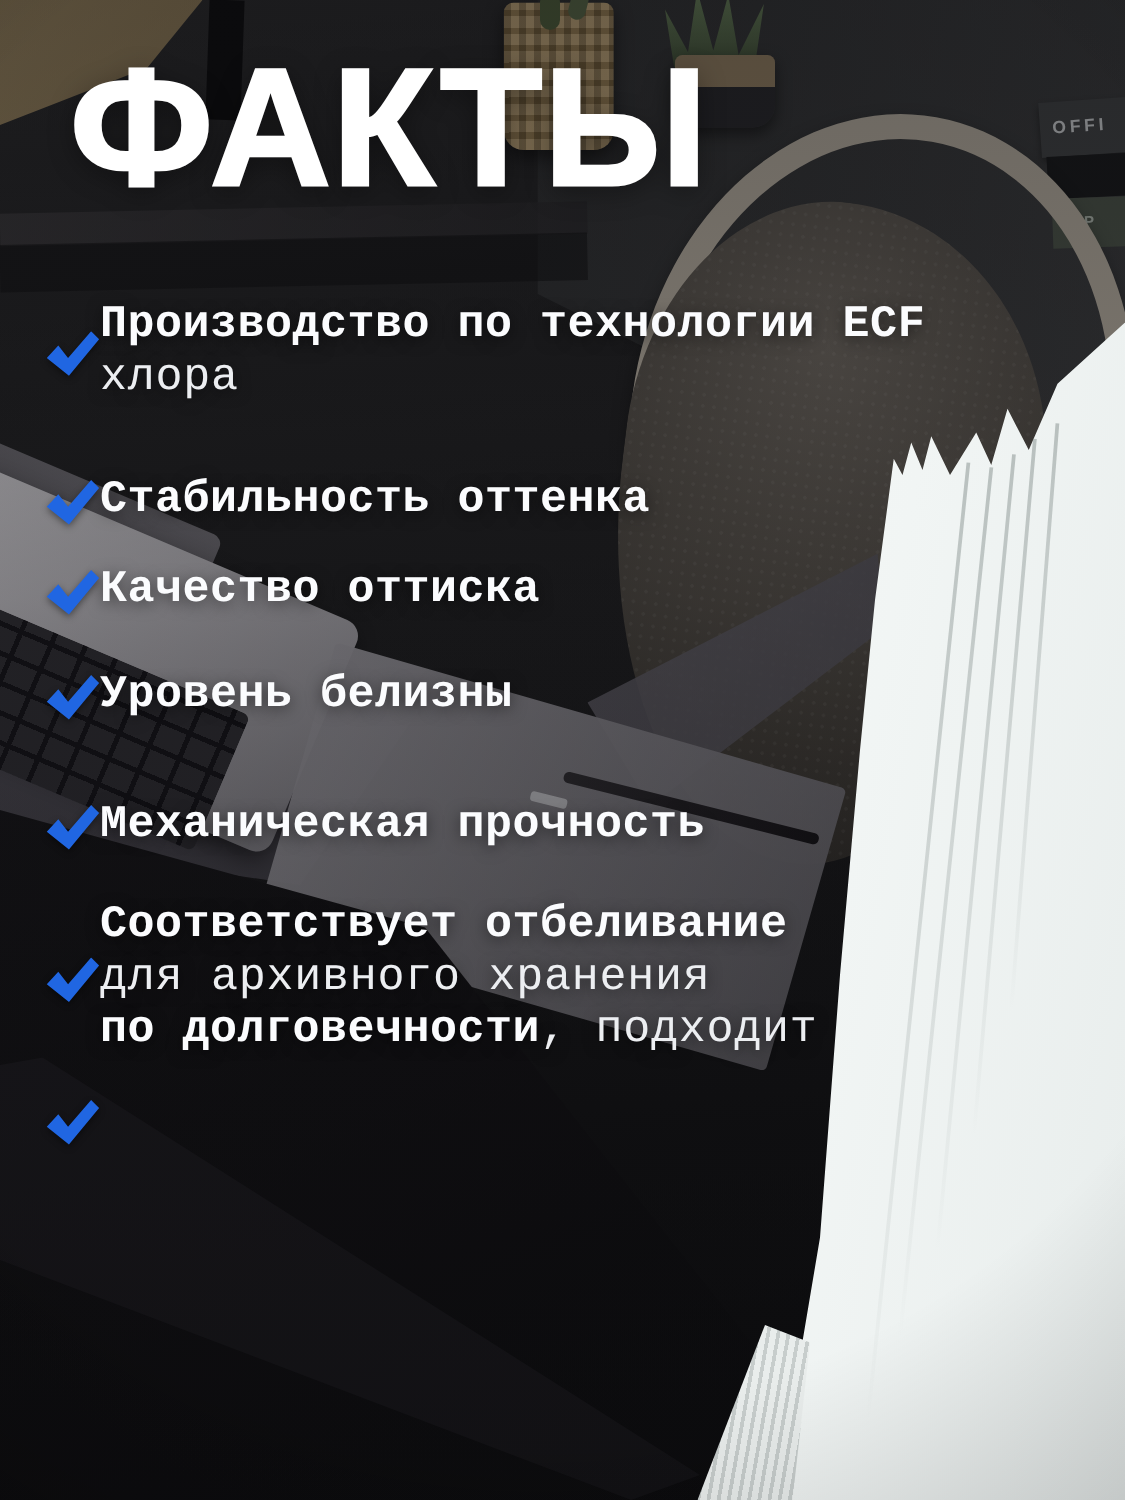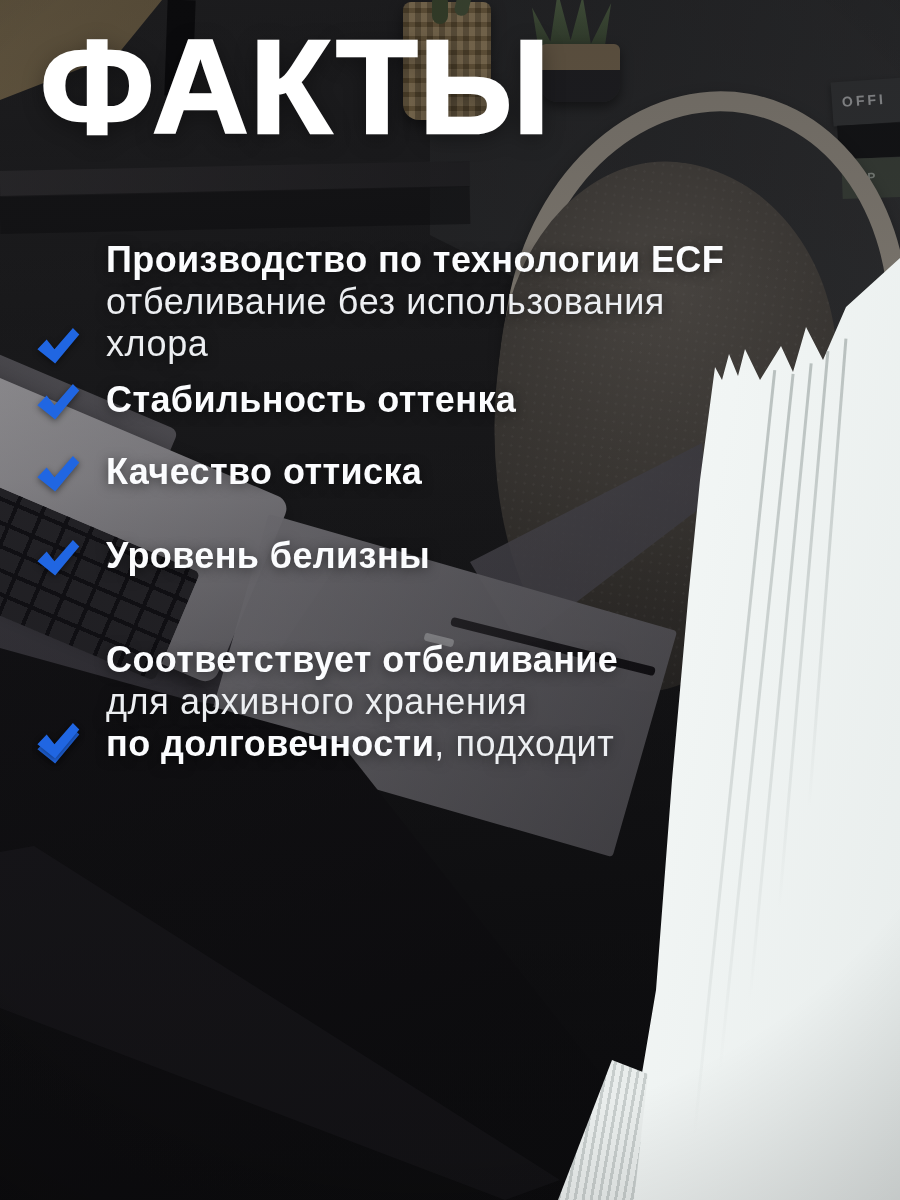--- a/index.html
+++ b/index.html
@@ -76,23 +76,23 @@
   .sl2{left:755px;top:372px;height:700px;transform:rotate(6deg);}
   .sl3{left:779px;top:362px;height:640px;transform:rotate(5.5deg);}
   .sl4{left:802px;top:350px;height:560px;transform:rotate(5deg);}
   .sl5{left:826px;top:338px;height:470px;transform:rotate(4.5deg);}
   .stack-side{inset:0;clip-path:polygon(558px 1200px,612px 1060px,648px 1074px,634px 1200px);
       background:repeating-linear-gradient(100deg,#e9edec 0 5px,#c7cdcc 5px 8px);}
   .vignette{inset:0;background:radial-gradient(130% 100% at 48% 42%,rgba(0,0,0,0) 52%,rgba(0,0,0,.4) 100%);}
   
   .title{left:40px;top:20px;font-size:134px;font-weight:bold;line-height:1;
       color:var(--title-color);-webkit-text-stroke:2.5px var(--title-color);
-      letter-spacing:1px;text-shadow:0 5px 22px rgba(0,0,0,.4);z-index:10;margin:0;}
+      letter-spacing:1px;text-shadow:0 5px 22px rgba(0,0,0,.4);z-index:10;margin:16px;}
   .facts{inset:0;z-index:10;}
-  .fact{left:36px;display:flex;gap:26px;align-items:flex-end;}
+  .fact{left:36px;display:flex;align-items:center;font-family:Liberation Mono, monospace;}
   .fact:nth-child(1){top:239px}.fact:nth-child(2){top:379px}.fact:nth-child(3){top:451px}
   .fact:nth-child(4){top:535px}.fact:nth-child(5){top:639px}.fact:nth-child(6){top:719px}
   .fact:nth-child(7){top:876px}
   .check{position:static;width:44px;height:37px;flex:0 0 auto;margin-top:4px;
       filter:drop-shadow(0 2px 3px rgba(0,0,0,.45));}
   .check path{fill:var(--accent);}
   .fact-text{position:static;color:var(--text-color);
       text-shadow:0 2px 12px rgba(0,0,0,.5);}
   .fline{position:static;display:block;white-space:nowrap;font-size:36px;line-height:42px;}
   .fline .b{position:static;font-weight:bold;letter-spacing:.4px;color:#fbfcfe;}
@@ -145,21 +145,20 @@
   </div>
 
   <h1 class="title">ФАКТЫ</h1>
   <div class="facts">
       <div class="fact">
         <svg class="check" viewBox="0 0 62 52">
           <path d="M2 30 L15 16 L26 30 L52 0 L61 9 L27 50 Z"></path>
         </svg>
         <div class="fact-text">
           <div class="fline"><span class="b">Производство по технологии ECF</span></div>
-          <div class="fline"><span class="r">отбеливание без использования</span></div>
           <div class="fline"><span class="r">хлора</span></div>
         </div>
       </div>
       <div class="fact">
         <svg class="check" viewBox="0 0 62 52">
           <path d="M2 30 L15 16 L26 30 L52 0 L61 9 L27 50 Z"></path>
         </svg>
         <div class="fact-text">
           <div class="fline"><span class="b">Стабильность оттенка</span></div>
         </div>
@@ -171,20 +170,28 @@
         <div class="fact-text">
           <div class="fline"><span class="b">Качество оттиска</span></div>
         </div>
       </div>
       <div class="fact">
         <svg class="check" viewBox="0 0 62 52">
           <path d="M2 30 L15 16 L26 30 L52 0 L61 9 L27 50 Z"></path>
         </svg>
         <div class="fact-text">
           <div class="fline"><span class="b">Уровень белизны</span></div>
+        </div>
+      </div>
+      <div class="fact">
+        <svg class="check" viewBox="0 0 62 52">
+          <path d="M2 30 L15 16 L26 30 L52 0 L61 9 L27 50 Z"></path>
+        </svg>
+        <div class="fact-text">
+          <div class="fline"><span class="b">Механическая прочность</span></div>
         </div>
       </div>
       <div class="fact">
         <svg class="check" viewBox="0 0 62 52">
           <path d="M2 30 L15 16 L26 30 L52 0 L61 9 L27 50 Z"></path>
         </svg>
         <div class="fact-text">
           <div class="fline"><span class="b">Соответствует отбеливание</span></div>
           <div class="fline"><span class="r">для архивного хранения</span></div>
           <div class="fline"><span class="b">по долговечности</span><span class="r">, подходит</span></div>

